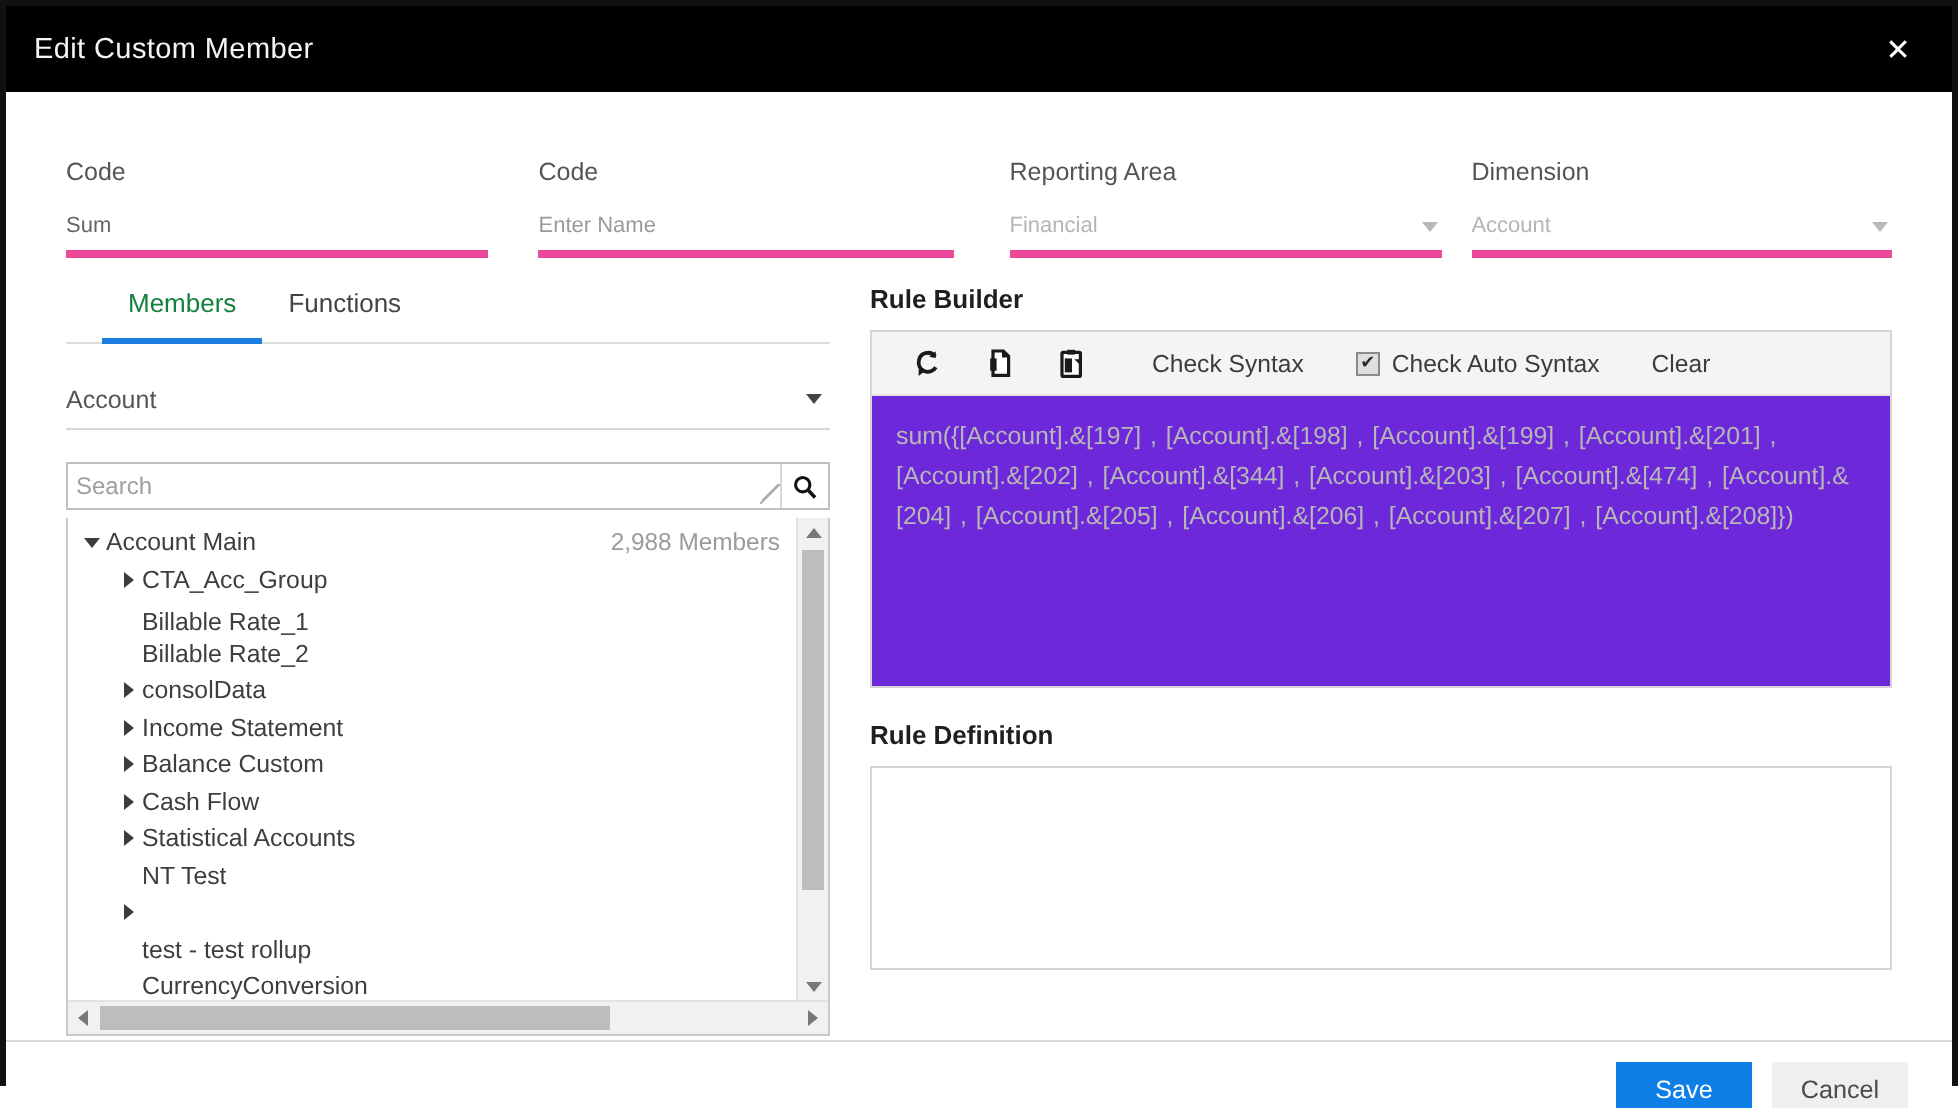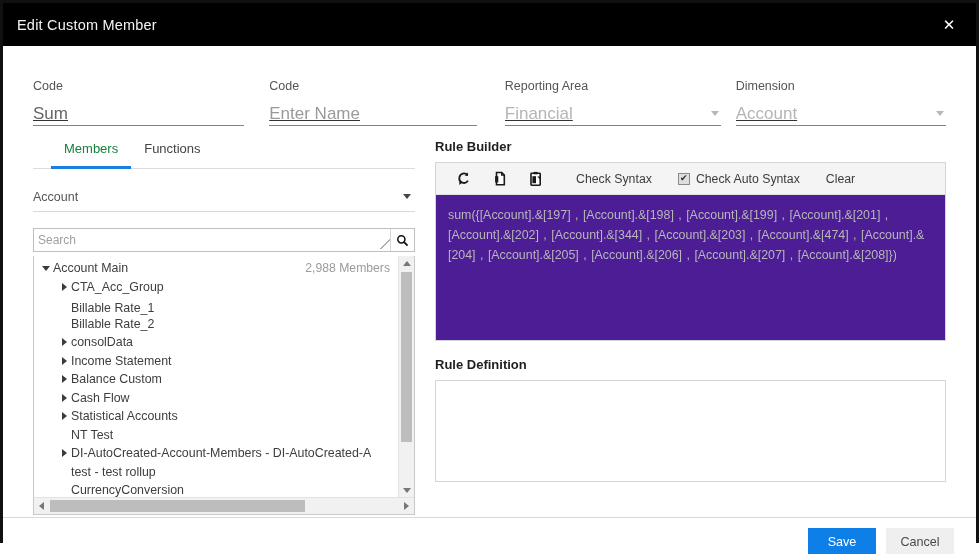--- a/index.html
+++ b/index.html
@@ -82,28 +82,27 @@
   .field.dim     { width: 225px; }
 
   .field-label {
     font-size: 12.5px;
     color: #555555;
     margin-bottom: 9px;
     line-height: 14px;
   }
   .field-input {
     border: none;
-    border-bottom: 1px solid #ec4899;
+    border-bottom: 4px solid #ec4899;
     height: 23px;
     line-height: 23px;
-    font-size: 17px;
+    font-size: 11px;
     position: relative;
     white-space: nowrap;
     overflow: hidden;
-    text-decoration: underline;
   }
   .field-input .val { color: #666666; }
   .field-input .val.placeholder { color: #9a9a9a; }
   .field-input.disabled .val { color: #b5b5b5; }
   .caret-down {
     position: absolute;
     right: 2px;
     top: 9px;
     width: 0; height: 0;
     border-left: 4px solid transparent;
@@ -311,21 +310,21 @@
   
   .section-title {
     font-size: 13px;
     font-weight: bold;
     color: #1f1f1f;
     margin-bottom: 8px;
   }
   .rb-frame {
     border: 1px solid #d5d5d5;
     box-sizing: border-box;
-    background: #4c1d95;
+    background: #6d28d9;
   }
   .rb-toolbar {
     height: 32px;
     background: #f4f4f4;
     border-bottom: 1px solid #e2e2e2;
     display: flex;
     align-items: center;
     padding-left: 10px;
     box-sizing: border-box;
   }
@@ -536,21 +535,20 @@
                   <span class="tree-label">Statistical Accounts</span>
                 </div>
                 <div class="tree-row" style="padding-left: 23px;">
                   <span class="tw"></span>
                   <span class="tree-label">NT Test</span>
                 </div>
                 <div class="tree-row" style="padding-left: 23px;">
                   <span class="tw">
                     <span class="arrow-right"></span>
                   </span>
-                  <span class="tree-label">DI-AutoCreated-Account-Members - DI-AutoCreated-A</span>
                 </div>
                 <div class="tree-row" style="padding-left: 23px;">
                   <span class="tw"></span>
                   <span class="tree-label">test - test rollup</span>
                 </div>
                 <div class="tree-row" style="padding-left: 23px;">
                   <span class="tw"></span>
                   <span class="tree-label">CurrencyConversion</span>
                 </div>
               </div>

